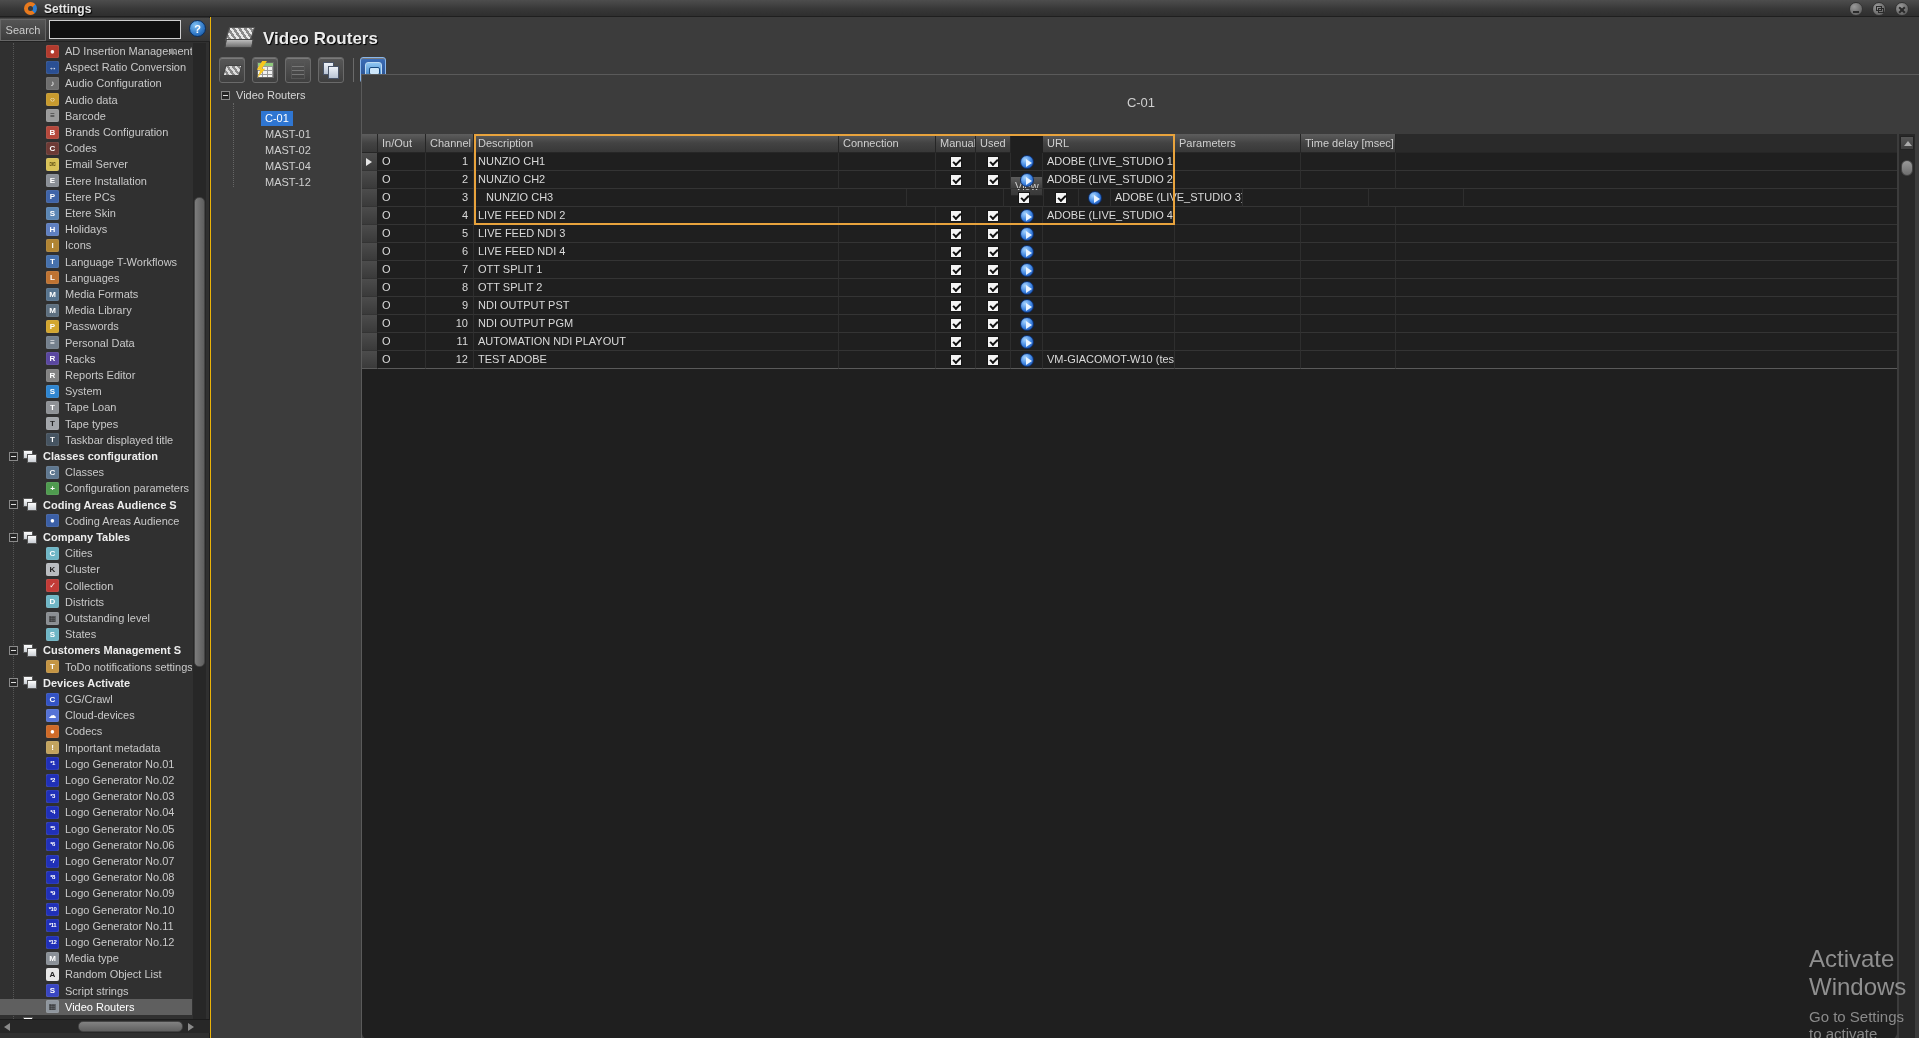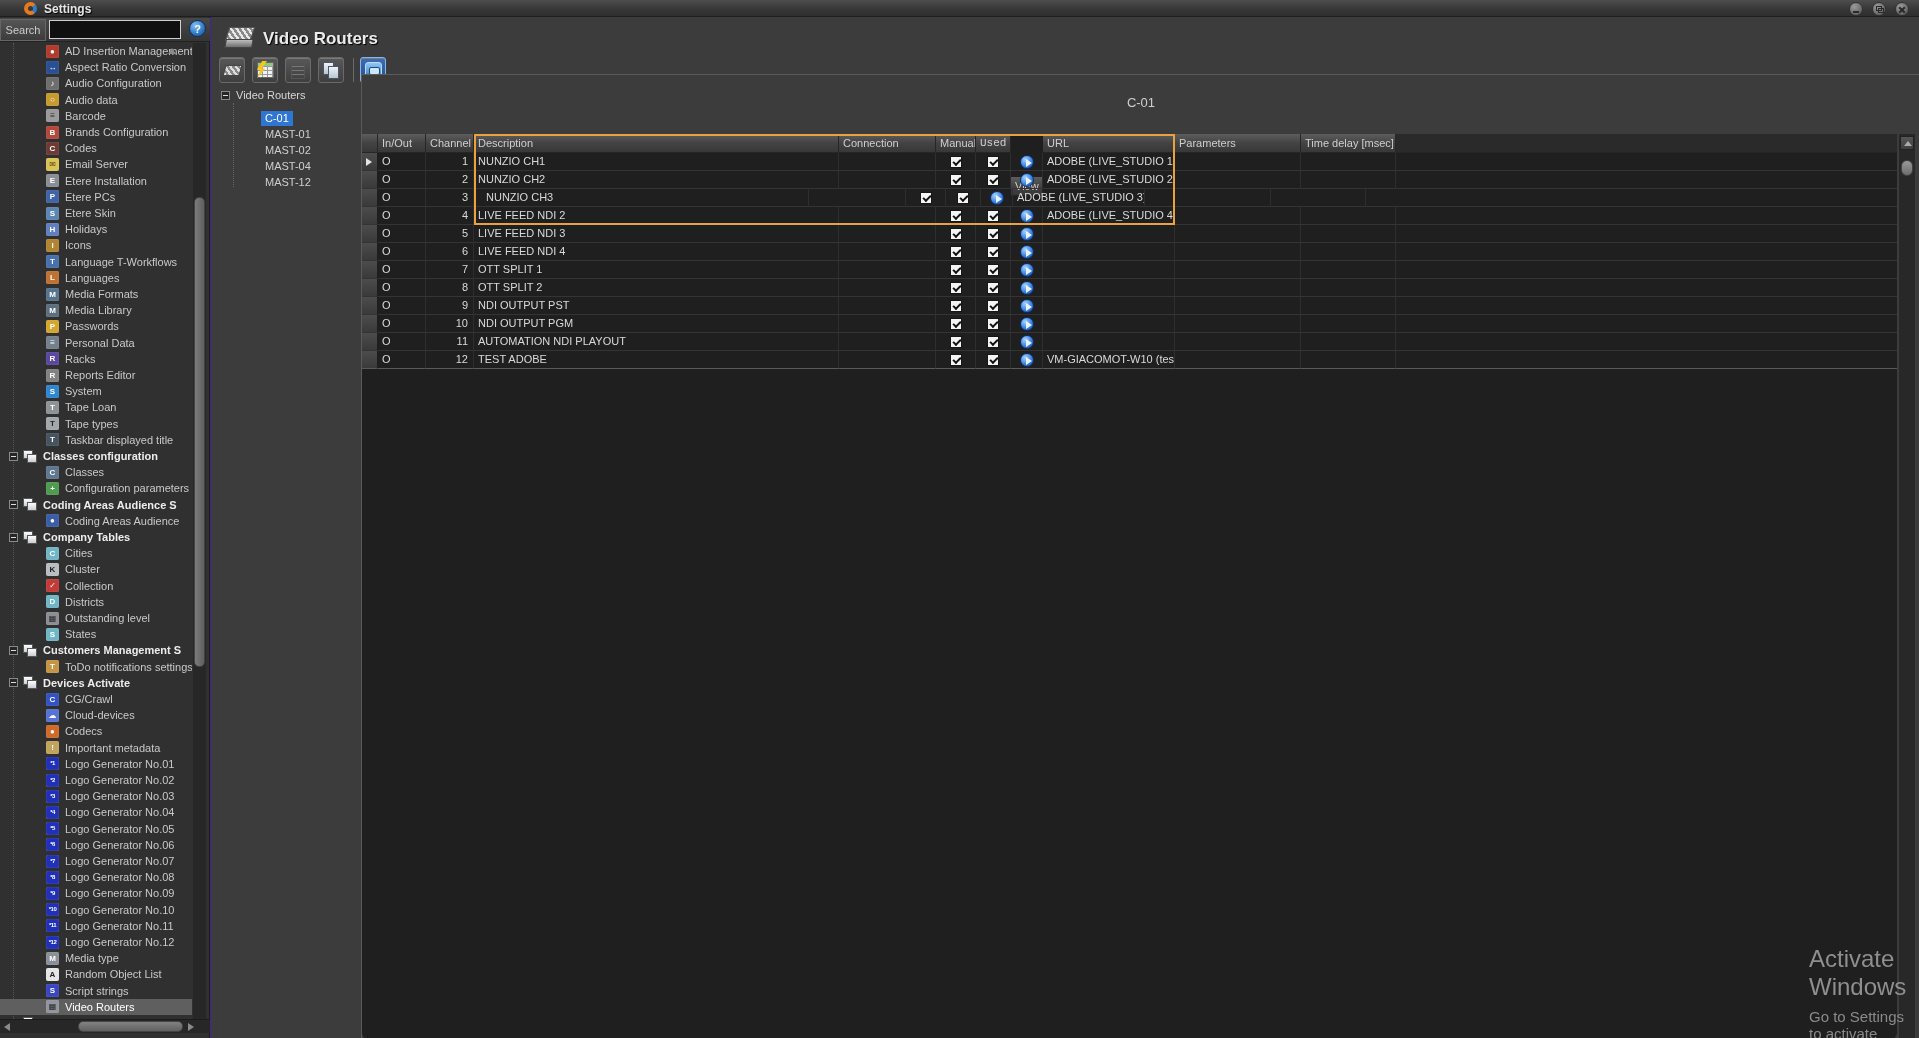--- a/index.html
+++ b/index.html
@@ -1,18 +1,18 @@
 <!DOCTYPE html>
 <html><head>
 <meta charset="utf-8">
 <style>
   * { box-sizing: border-box; margin: 0; padding: 0; }
   html,body { width:1919px; height:1038px; background:#2b2b2b; overflow:hidden;
     font-family:"Liberation Sans","DejaVu Sans",sans-serif; }
-  #win { position:relative; width:1919px; height:1038px; background:#4c1d95; overflow:hidden; }
+  #win { position:relative; width:1919px; height:1038px; background:#eab308; overflow:hidden; }
 
   
   #titlebar { position:absolute; left:0; top:0; width:1919px; height:17px;
     background:linear-gradient(#4d4d4d,#383838 55%,#2e2e2e); border-bottom:1px solid #1f1f1f; }
   #app-logo { position:absolute; left:24px; top:2px; width:13px; height:13px; border-radius:50%;
     background:conic-gradient(from 210deg,#e87a1e 0 55%,#2f7fd0 55% 80%,#e87a1e 80%); }
   #app-logo::after { content:""; position:absolute; left:4px; top:4px; width:5px; height:5px;
     border-radius:50%; background:#383838; }
   #app-title { position:absolute; left:44px; top:2px; font-size:12px; font-weight:bold;
     color:#e6e6e6; text-shadow:1px 1px 1px #000; }
@@ -537,21 +537,21 @@
         <div id="c01-title">C-01</div>
       </div>
       <div id="grid">
         <div id="ghead">
             <div class="hc" style="width: 16px; padding: 0px;"></div>
             <div class="hc" style="width: 48px;">In/Out</div>
             <div class="hc" style="width: 48px;">Channel</div>
             <div class="hc" style="width: 365px;">Description</div>
             <div class="hc" style="width: 97px;">Connection</div>
             <div class="hc" style="width: 40px;">Manual</div>
-            <div class="hc" style="width: 35px; font-family: Liberation Mono, monospace;">Used</div>
+            <div class="hc" style="width: 35px;">Used</div>
             <div class="hc" style="width: 32px; margin-top: 43px;">View</div>
             <div class="hc" style="width: 132px;">URL</div>
             <div class="hc" style="width: 126px;">Parameters</div>
             <div class="hc" style="width: 95px;">Time delay [msec]</div>
             <div class="hc filler" style="flex: 1 1 0%;"></div>
           </div>
         <div id="gbody">
             <div class="grow">
               <div class="gc selcell" style="width: 16px; padding: 0px;">
                 <span class="rowmark"></span>
@@ -591,21 +591,21 @@
               </div>
               <div class="gc" style="width: 132px;">ADOBE (LIVE_STUDIO 2)</div>
               <div class="gc" style="width: 126px;"></div>
               <div class="gc" style="width: 95px;"></div>
               <div class="gc filler" style="flex: 1 1 0%;"></div>
             </div>
             <div class="grow">
               <div class="gc selcell" style="width: 16px; padding: 0px;"></div>
               <div class="gc" style="width: 48px;">O</div>
               <div class="gc num" style="width: 48px;">3</div>
-              <div class="gc" style="width: 335px; padding-left: 12px;">NUNZIO CH3</div>
+              <div class="gc" style="width: 433px; padding-left: 12px;">NUNZIO CH3</div>
               <div class="gc" style="width: 97px;"></div>
               <div class="gc center" style="width: 40px;">
                 <span class="cb"></span>
               </div>
               <div class="gc center" style="width: 35px;">
                 <span class="cb"></span>
               </div>
               <div class="gc center" style="width: 32px;">
                 <span class="play"></span>
               </div>

